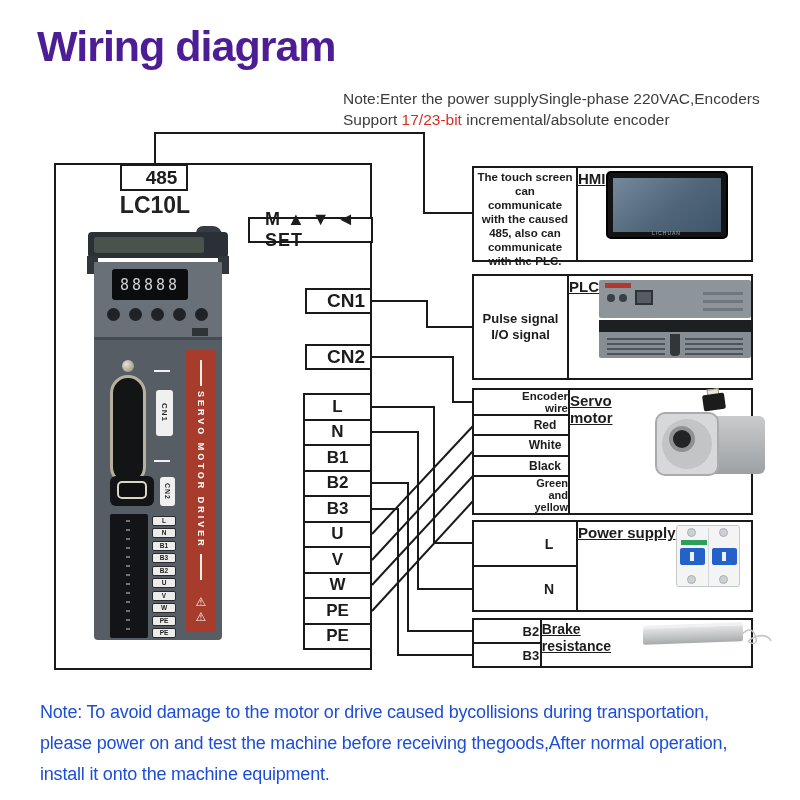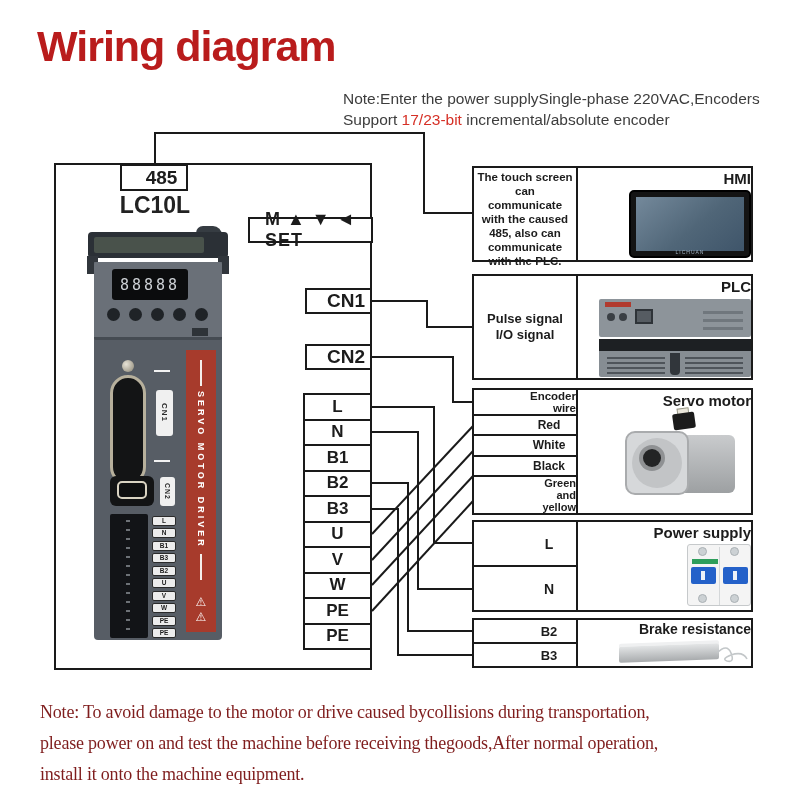--- a/index.html
+++ b/index.html
@@ -1,43 +1,43 @@
 <!DOCTYPE html>
 <html><head>
 <meta charset="utf-8">
 <style>
   * { margin:0; padding:0; box-sizing:border-box; }
   html,body { width:800px; height:800px; background:#fff; font-family:"Liberation Sans","DejaVu Sans",sans-serif; color:#1c1c1c; }
   #stage { position:relative; width:800px; height:800px; overflow:hidden; background:#fff; }
 
   
-  .page-title { position:absolute; left:37px; top:22px; font-size:43px; font-weight:700; color:#b91c1c; letter-spacing:-1px; }
+  .page-title { position:absolute; left:37px; top:22px; font-size:43px; font-weight:700; color:#4c1d95; letter-spacing:-1px; }
   .top-note { position:absolute; left:343px; top:88px; font-size:15.5px; line-height:21px; color:#3d3d3d; font-weight:400; }
   .top-note .hl { color:#d63026; }
-  .bottom-note { position:absolute; left:40px; top:697px; width:745px; font-size:18px; line-height:31px; color:#7f1d1d; letter-spacing:-0.2px;font-family:Liberation Serif, serif; }
+  .bottom-note { position:absolute; left:40px; top:697px; width:745px; font-size:18px; line-height:31px; color:#1d4ed8; letter-spacing:-0.2px; }
 
   
   .dbox { position:absolute; border:2px solid #1a1a1a; background:#fff; display:flex; align-items:center; justify-content:center; font-weight:700; z-index:2;padding-left:15px; }
   .outer-frame { position:absolute; left:54px; top:163px; width:318px; height:507px; border:2px solid #1a1a1a; background:transparent; z-index:0; }
   .wires { position:absolute; left:0; top:0; z-index:1; }
 
   .box-485 { left:120px; top:164px; width:68px; height:27px; font-size:19px; z-index:3; }
   .model-label { position:absolute; left:105px; top:192px; width:100px; text-align:center; font-size:23px; font-weight:700; color:#222; z-index:2; }
   .box-keys { left:248px; top:217px; width:125px; height:26px; font-size:18px; letter-spacing:1px; }
   .box-cn1 { left:305px; top:288px; width:67px; height:26px; font-size:19px; }
   .box-cn2 { left:305px; top:344px; width:67px; height:26px; font-size:19px; }
 
   .term-col { position:absolute; left:303px; top:393px; width:69px; height:257px; border:2px solid #1a1a1a; background:#fff; display:flex; flex-direction:column; z-index:2; }
   .term-col .trow { flex:1; display:flex; align-items:center; justify-content:center; font-size:17px; font-weight:700; border-top:2px solid #1a1a1a; background:#fff; }
   .term-col .trow:first-child { border-top:none; }
 
   
   .rbox { position:absolute; left:472px; width:281px; border:2px solid #1a1a1a; background:#fff; display:flex; z-index:2; }
   .rbox .lcell { width:104px; border-right:2px solid #1a1a1a; display:flex; flex-direction:column; }
-  .rbox .rcell { flex:1; position:relative; display:flex; flex-direction:column; align-items:flex-end; }
+  .rbox .rcell { flex:1; position:relative; display:flex; align-items:flex-start;text-decoration:underline; }
   .rtitle { font-weight:700; font-size:15px; margin-top:2px; line-height:17px; }
   .centered-cell { flex:1; display:flex; align-items:center; justify-content:center; text-align:center; }
   .wrow { flex:1; display:flex; align-items:center; justify-content:center; border-top:2px solid #1a1a1a; font-weight:700; font-size:12px; text-align:right;padding-left:48px; }
   .wrow:first-child { border-top:none; }
 
   
   .driver { position:absolute; left:88px; top:226px; width:140px; height:420px; z-index:2; }
   .knob { position:absolute; left:108px; top:0; width:26px; height:24px; background:#363c42; border-radius:7px 9px 3px 3px; }
   .hbar { position:absolute; left:0; top:6px; width:140px; height:26px; background:#2b3036; border-radius:4px; }
   .hglass { position:absolute; left:6px; top:5px; width:110px; height:16px; background:#49524b; border-radius:2px; }

